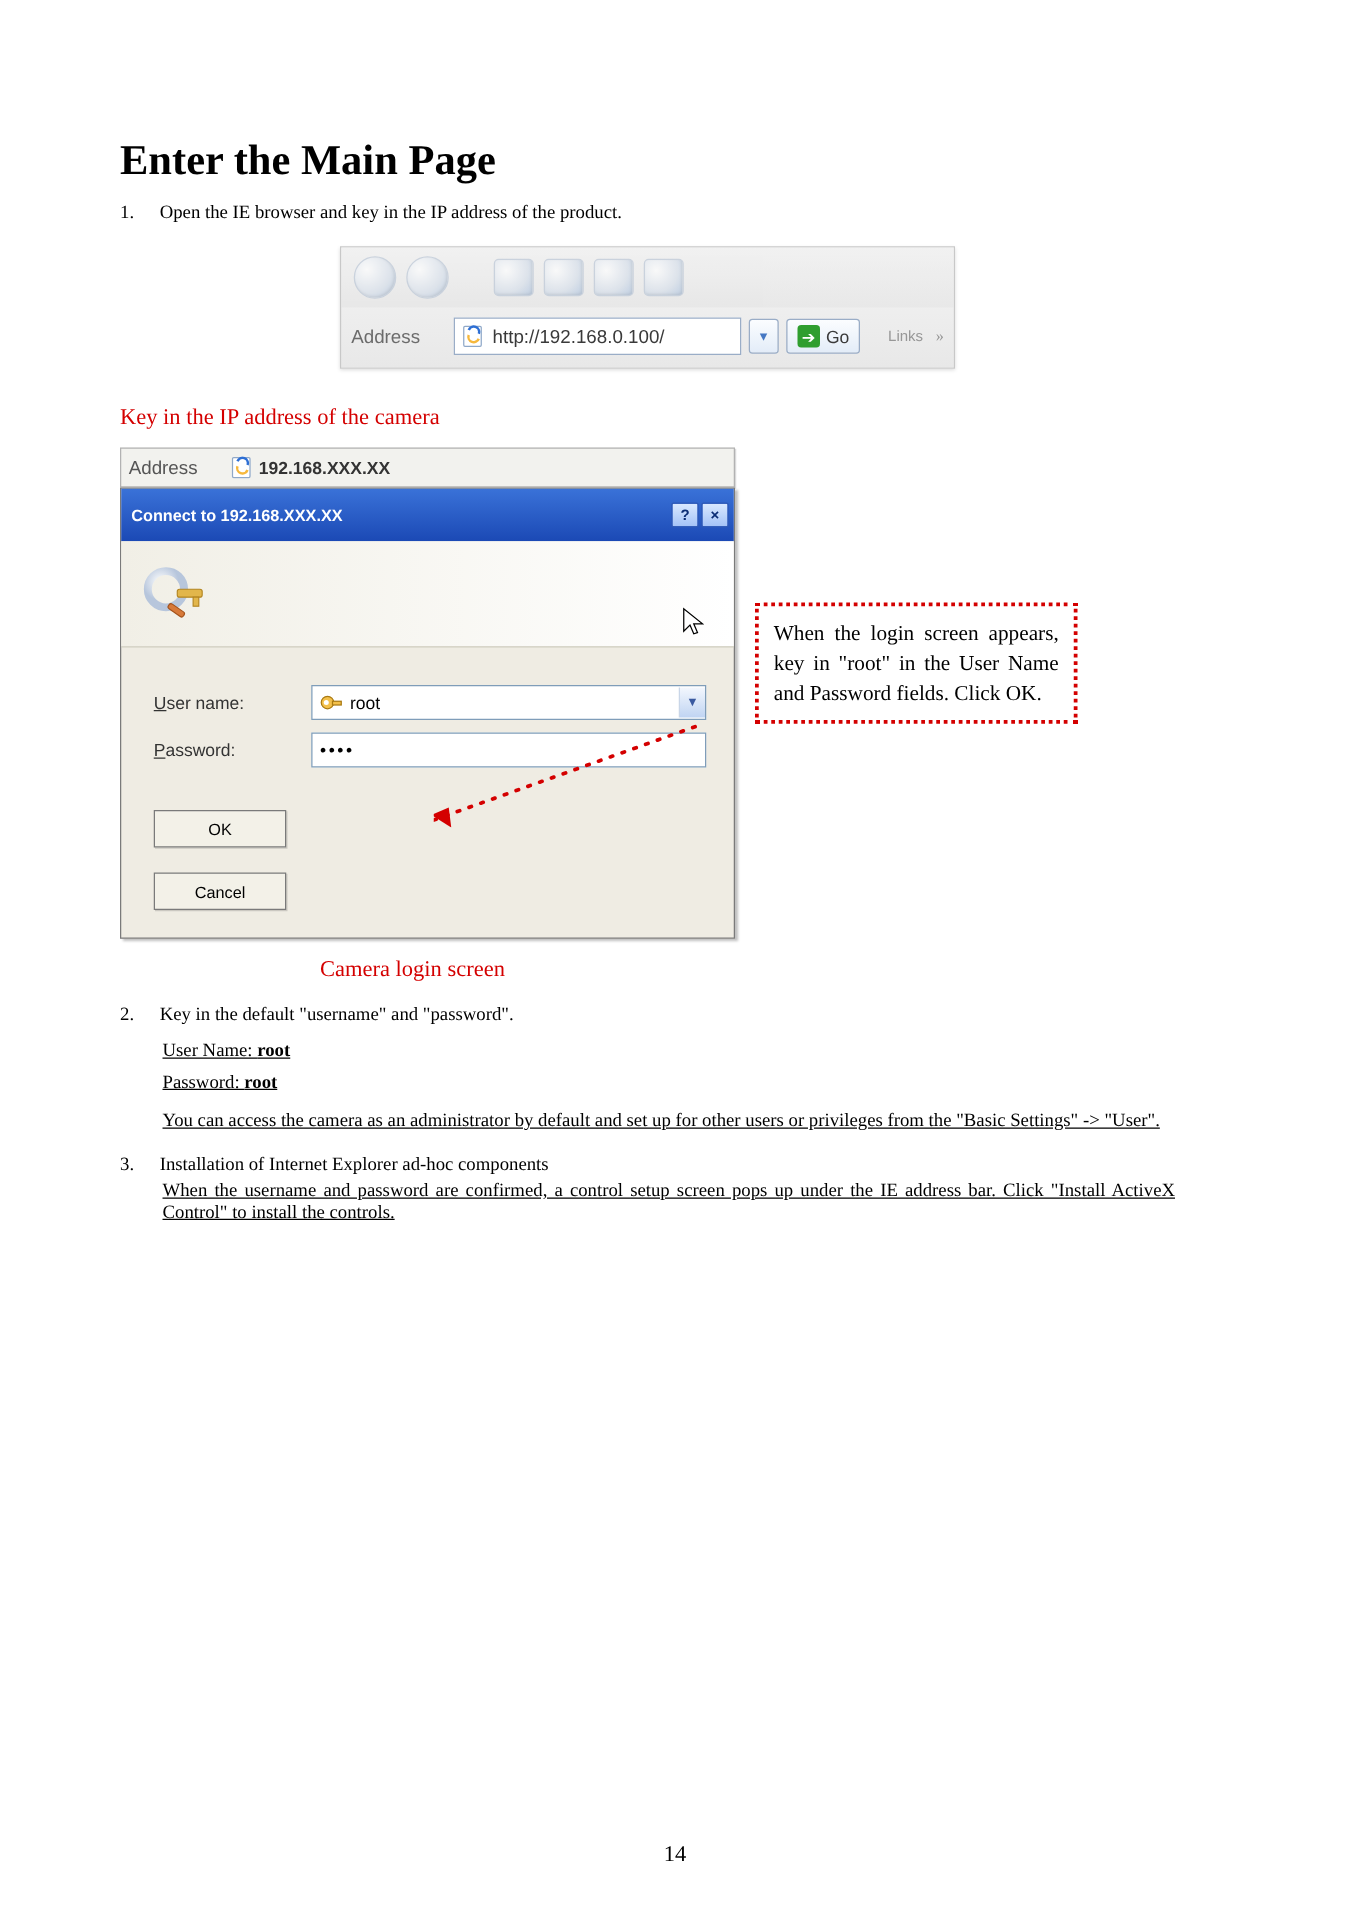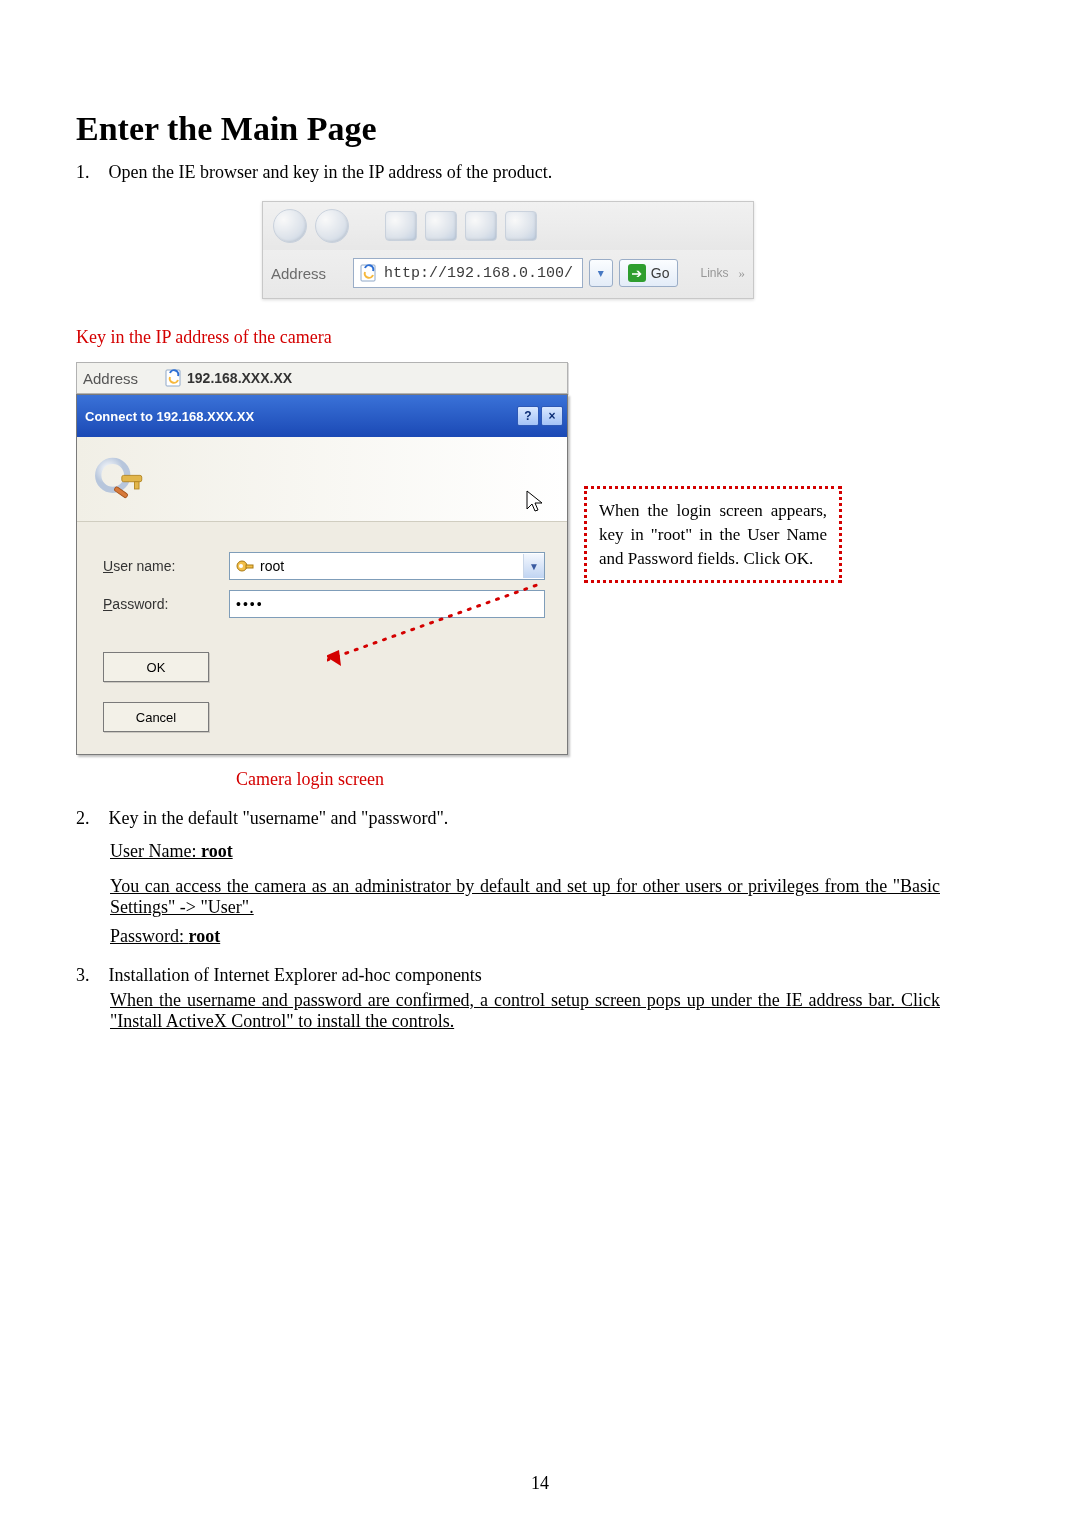--- a/index.html
+++ b/index.html
@@ -6,30 +6,30 @@
     margin: 0;
     background: #fff;
     font-family: "Times New Roman", Times, serif;
     color: #000;
   }
   .page {
     width: 1080px;
     min-height: 1528px;
     margin: 0 auto;
     box-sizing: border-box;
-    padding: 110px 140px 40px 76px;
+    padding: 110px 140px 40px 96px;
     position: relative;
   }
   h1 {
     font-size: 34px;
     font-weight: bold;
     margin: 0 0 14px 0;
   }
   .step {
-    font-size: 18px;
+    font-size: 15px;
     margin: 6px 0 18px 0;
   }
   .step .num {
     display: inline-block;
     width: 28px;
   }
   .indent {
     margin-left: 34px;
     text-decoration: underline;
   }
@@ -95,21 +95,21 @@
     margin-right: 21px;
   }
   .addr-input {
     flex: 1;
     display: flex;
     align-items: center;
     height: 28px;
     border: 1px solid #9aadc7;
     background: #fff;
     padding: 0 6px;
-    font-family: Liberation Mono, monospace;
+    font-family: Liberation Sans, sans-serif;
     font-size: 15px;
     color: #3a3a3a;
   }
   .ie-icon {
     width: 18px;
     height: 18px;
     margin-right: 6px;
     position: relative;
   }
   .ie-icon svg { width: 18px; height: 18px; display: block; }
@@ -475,24 +475,24 @@
 
   <div class="red caption">Camera login screen</div>
 
   <div class="step">
     <span class="num">2.</span>
     <span>Key in the default "username" and "password".</span>
   </div>
   <div class="step indent" style="margin-top:-6px;">
     <span>User Name: </span><b>root</b>
   </div>
-  <div class="step indent justify" style="margin-top:-4px;">You can access the camera as an administrator by default and set up for other users or privileges from the "Basic Settings" -&gt; "User".</div>
   <div class="step indent" style="margin-top:-10px;">
     <span>Password: </span><b>root</b>
   </div>
+  <div class="step indent justify" style="margin-top:-4px;">You can access the camera as an administrator by default and set up for other users or privileges from the "Basic Settings" -&gt; "User".</div>
 
   <div class="step" style="margin-top:14px;">
     <span class="num">3.</span>
     <span>Installation of Internet Explorer ad-hoc components</span>
   </div>
   <div class="step indent justify" style="margin-top:-14px;">When the username and password are confirmed, a control setup screen pops up under the IE address bar. Click "Install ActiveX Control" to install the controls.</div>
 
   <div class="page-num">14</div>
 </div>
 

